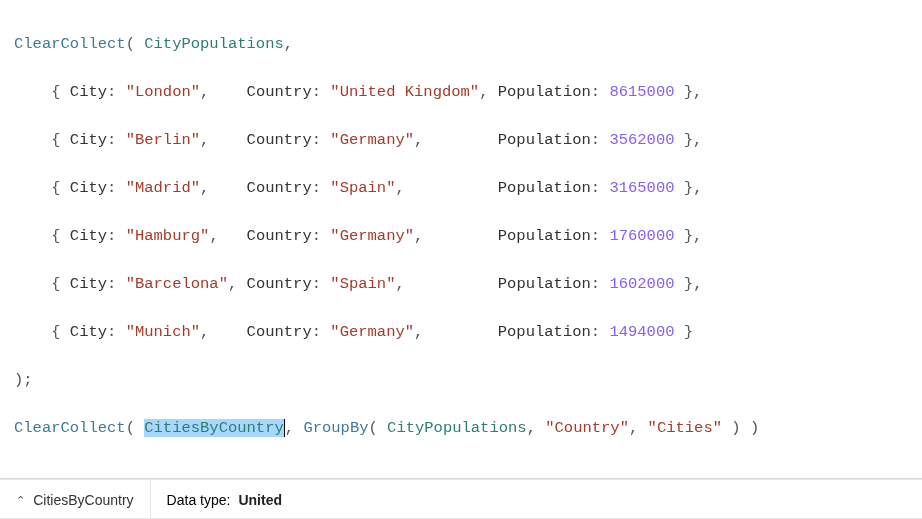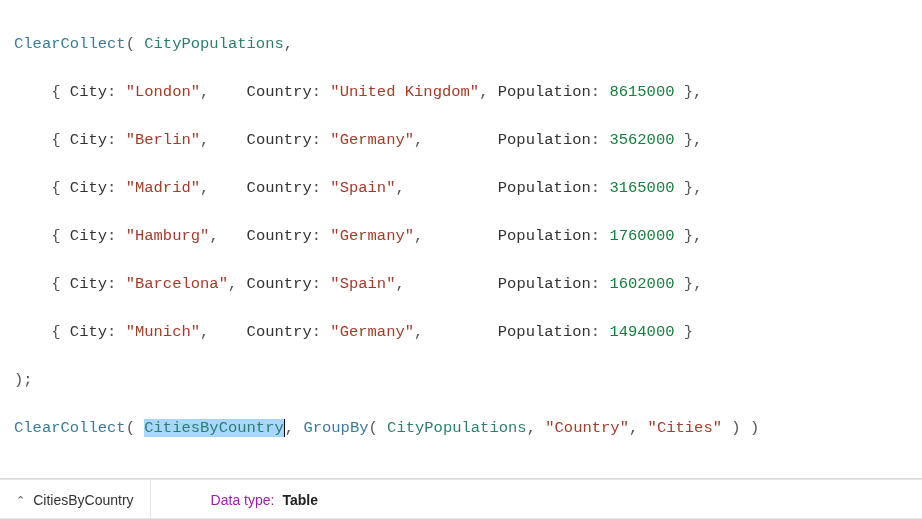--- a/index.html
+++ b/index.html
@@ -17,21 +17,21 @@
       background: #ffffff;
       line-height: 1.55;
       border-bottom: 1px solid #d9d9d9;
       white-space: pre;
     }
     .code-line { display: block; }
     .tok-fn { color: #3c7a9c; }
     .tok-var { color: #2b7f6e; }
     .tok-key { color: #333333; margin-top: 20px; }
     .tok-str { color: #a63b2a; }
-    .tok-num { color: #15803d; }
+    .tok-num { color: #8b5cf6; }
     .tok-punc { color: #555555; }
     .highlight {
       background: #a7d7ff;
       border-right: 1px solid #000;
       padding-right: 0;
     }
 
     .results-pane {
       background: #ffffff;
       font-family: "Segoe UI", Tahoma, Arial, sans-serif;
@@ -54,21 +54,21 @@
     .results-header-cell.datatype {
       border-right: none;
       font-size: 14px;
     }
     .chevron {
       display: inline-block;
       font-size: 11px;
       color: #555;
     }
     .var-name { color: #333333; }
-    .dt-label { color: #a21caf; margin-left: 44px; }
+    .dt-label { color: #000000; }
     .dt-value { color: #222222; font-weight: 600; }
   </style>
 </head>
 <body>
 
 <div class="code-pane">
 <span class="code-line"><span class="tok-fn">ClearCollect</span><span class="tok-punc">( </span><span class="tok-var">CityPopulations</span><span class="tok-punc">,</span></span>
 <span class="code-line">    <span class="tok-punc">{ </span><span class="tok-key">City</span><span class="tok-punc">: </span><span class="tok-str">"London"</span><span class="tok-punc">,    </span><span class="tok-key">Country</span><span class="tok-punc">: </span><span class="tok-str">"United Kingdom"</span><span class="tok-punc">, </span><span class="tok-key">Population</span><span class="tok-punc">: </span><span class="tok-num">8615000</span><span class="tok-punc"> },</span></span>
 <span class="code-line">    <span class="tok-punc">{ </span><span class="tok-key">City</span><span class="tok-punc">: </span><span class="tok-str">"Berlin"</span><span class="tok-punc">,    </span><span class="tok-key">Country</span><span class="tok-punc">: </span><span class="tok-str">"Germany"</span><span class="tok-punc">,        </span><span class="tok-key">Population</span><span class="tok-punc">: </span><span class="tok-num">3562000</span><span class="tok-punc"> },</span></span>
 <span class="code-line">    <span class="tok-punc">{ </span><span class="tok-key">City</span><span class="tok-punc">: </span><span class="tok-str">"Madrid"</span><span class="tok-punc">,    </span><span class="tok-key">Country</span><span class="tok-punc">: </span><span class="tok-str">"Spain"</span><span class="tok-punc">,          </span><span class="tok-key">Population</span><span class="tok-punc">: </span><span class="tok-num">3165000</span><span class="tok-punc"> },</span></span>
@@ -80,17 +80,17 @@
 </div>
 
 <div class="results-pane">
   <div class="results-header">
     <div class="results-header-cell">
       <span class="chevron">⌃</span>
       <span class="var-name">CitiesByCountry</span>
     </div>
     <div class="results-header-cell datatype">
       <span class="dt-label">Data type:</span>
-      <span class="dt-value">Table</span>
+      <span class="dt-value">United</span>
     </div>
   </div>
 
 </div>
 
 </body></html>

